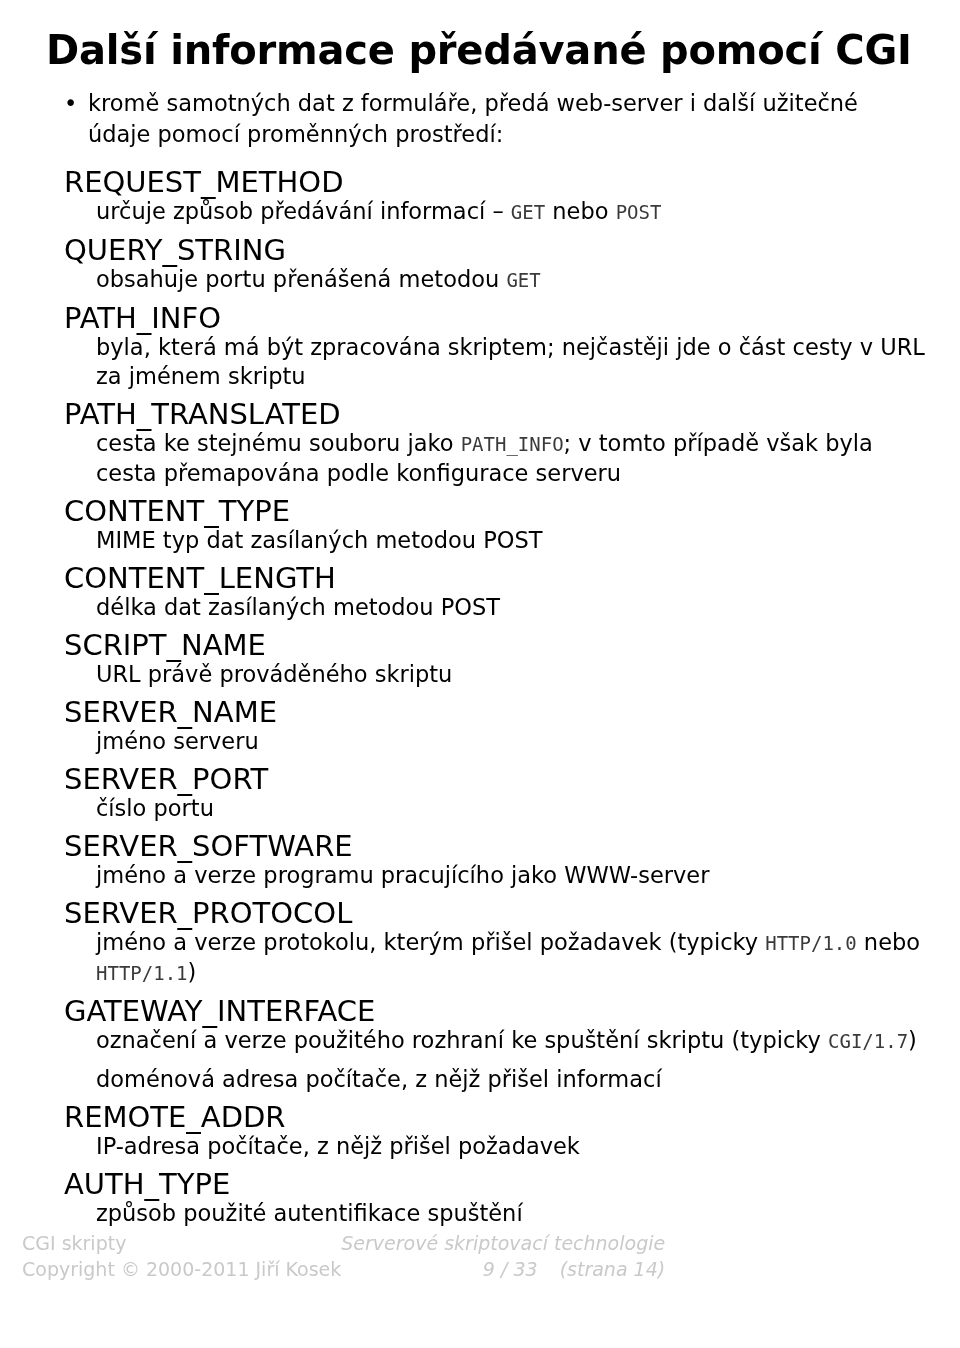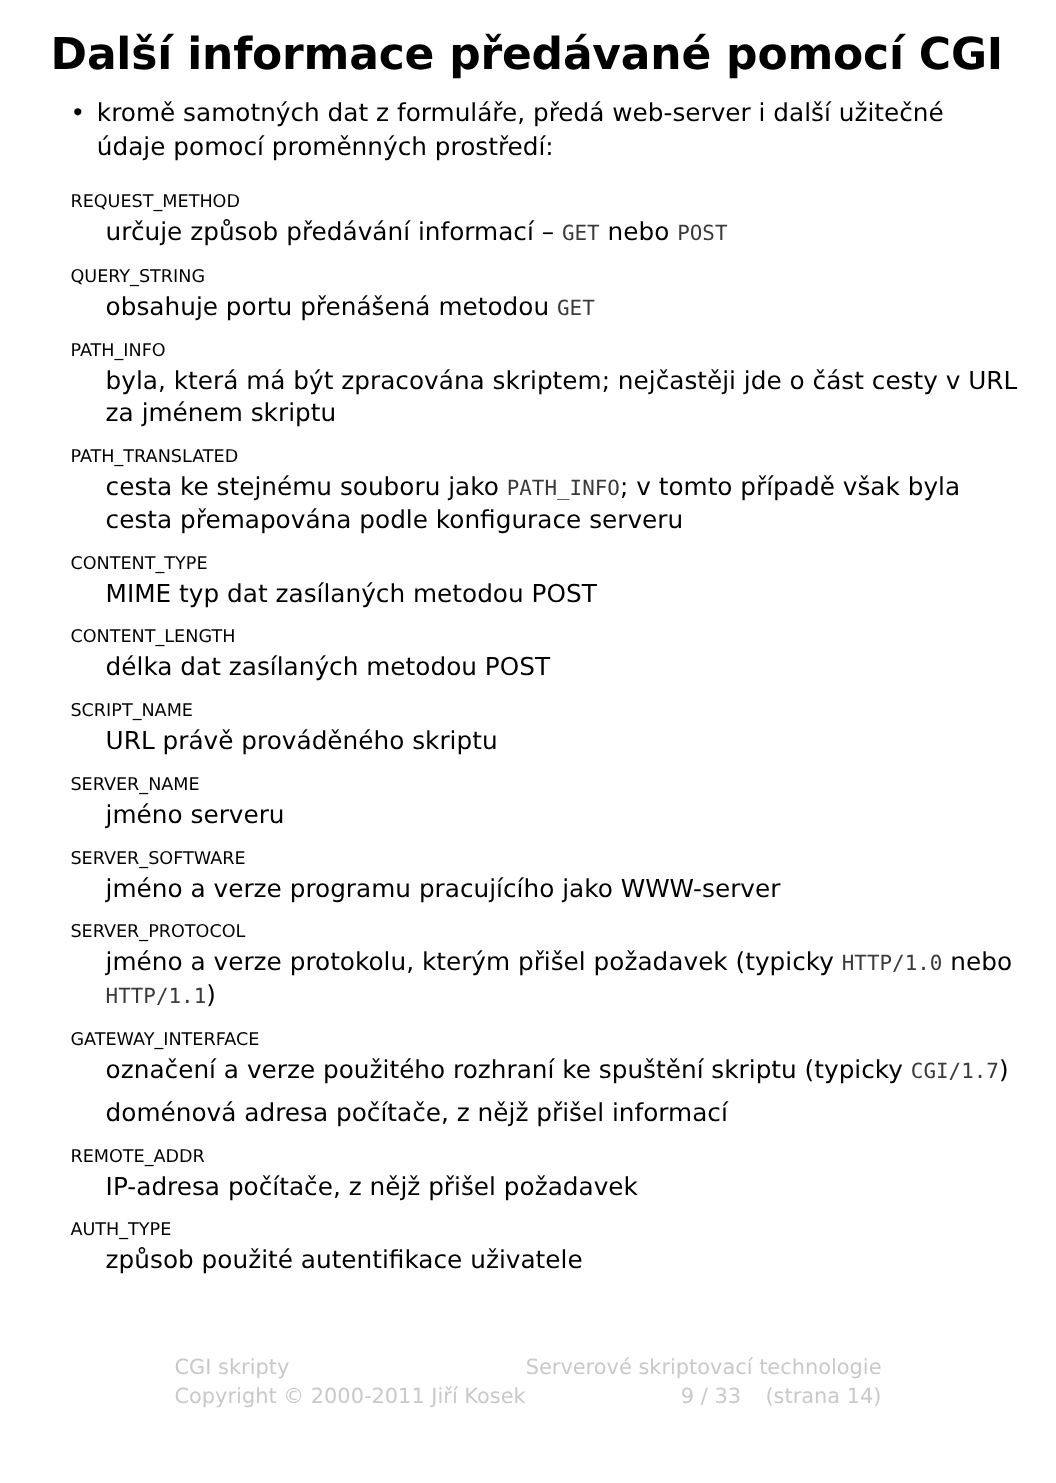--- a/index.html
+++ b/index.html
@@ -68,21 +68,21 @@
     padding: 0;
     list-style: none;
   }
   .def-entry {
     margin: 0 0 9px 0;
     padding: 0;
   }
   .def-term {
     margin: 0;
     padding-left: 64px;
-    font-size: 16px;
+    font-size: 29px;
     line-height: 29px;
     color: #000000;
     white-space: nowrap;
   }
   .def-desc {
     margin: 0;
     padding-left: 96px;
     padding-right: 26px;
     font-size: 22.5px;
     line-height: 29px;
@@ -99,28 +99,28 @@
   
   .footer {
     position: absolute;
     left: 0;
     bottom: 8px;
     width: 960px;
     height: 62px;
     box-sizing: border-box;
     padding: 0 22px;
     display: flex;
-    justify-content: center;
+    justify-content: flex-start;
     align-items: flex-start;
     color: #c9c9c9;
     font-size: 19px;
     line-height: 26px;
   }
   .footer-col-left { text-align: left; }
-  .footer-col-right { text-align: right; }
+  .footer-col-right { text-align: right; font-style: italic; }
   .footer-line { display: block; white-space: nowrap; }
   .page-nums .spacer { display: inline-block; width: 10px; }
 </style>
 </head>
 <body>
 
 <div class="slide">
 
   <h1 class="slide-title">Další informace předávané pomocí CGI</h1>
 
@@ -158,41 +158,45 @@
         </li>
         <li class="def-entry">
           <div class="def-term">SCRIPT_NAME</div>
           <div class="def-desc"><span>URL právě prováděného skriptu</span></div>
         </li>
         <li class="def-entry">
           <div class="def-term">SERVER_NAME</div>
           <div class="def-desc"><span>jméno serveru</span></div>
         </li>
         <li class="def-entry">
+          <div class="def-term">SERVER_PORT</div>
+          <div class="def-desc"><span>číslo portu</span></div>
+        </li>
+        <li class="def-entry">
           <div class="def-term">SERVER_SOFTWARE</div>
           <div class="def-desc"><span>jméno a verze programu pracujícího jako WWW-server</span></div>
         </li>
         <li class="def-entry">
           <div class="def-term">SERVER_PROTOCOL</div>
           <div class="def-desc"><span>jméno a verze protokolu, kterým přišel požadavek (typicky </span><code>HTTP/1.0</code><span> nebo </span><code>HTTP/1.1</code><span>)</span></div>
         </li>
         <li class="def-entry">
           <div class="def-term">GATEWAY_INTERFACE</div>
           <div class="def-desc"><span>označení a verze použitého rozhraní ke spuštění skriptu (typicky </span><code>CGI/1.7</code><span>)</span></div>
         </li>
         <li class="def-entry">
           <div class="def-desc"><span>doménová adresa počítače, z nějž přišel informací</span></div>
         </li>
         <li class="def-entry">
           <div class="def-term">REMOTE_ADDR</div>
           <div class="def-desc"><span>IP-adresa počítače, z nějž přišel požadavek</span></div>
         </li>
         <li class="def-entry">
           <div class="def-term">AUTH_TYPE</div>
-          <div class="def-desc"><span>způsob použité autentifikace uživatele</span></div>
+          <div class="def-desc"><span>způsob použité autentifikace spuštění</span></div>
         </li>
       </ul>
 
   </div>
 
   <div class="footer">
     <div class="footer-col-left">
       <span class="footer-line">CGI skripty</span>
       <span class="footer-line">Copyright © 2000-2011 Jiří Kosek</span>
     </div>

